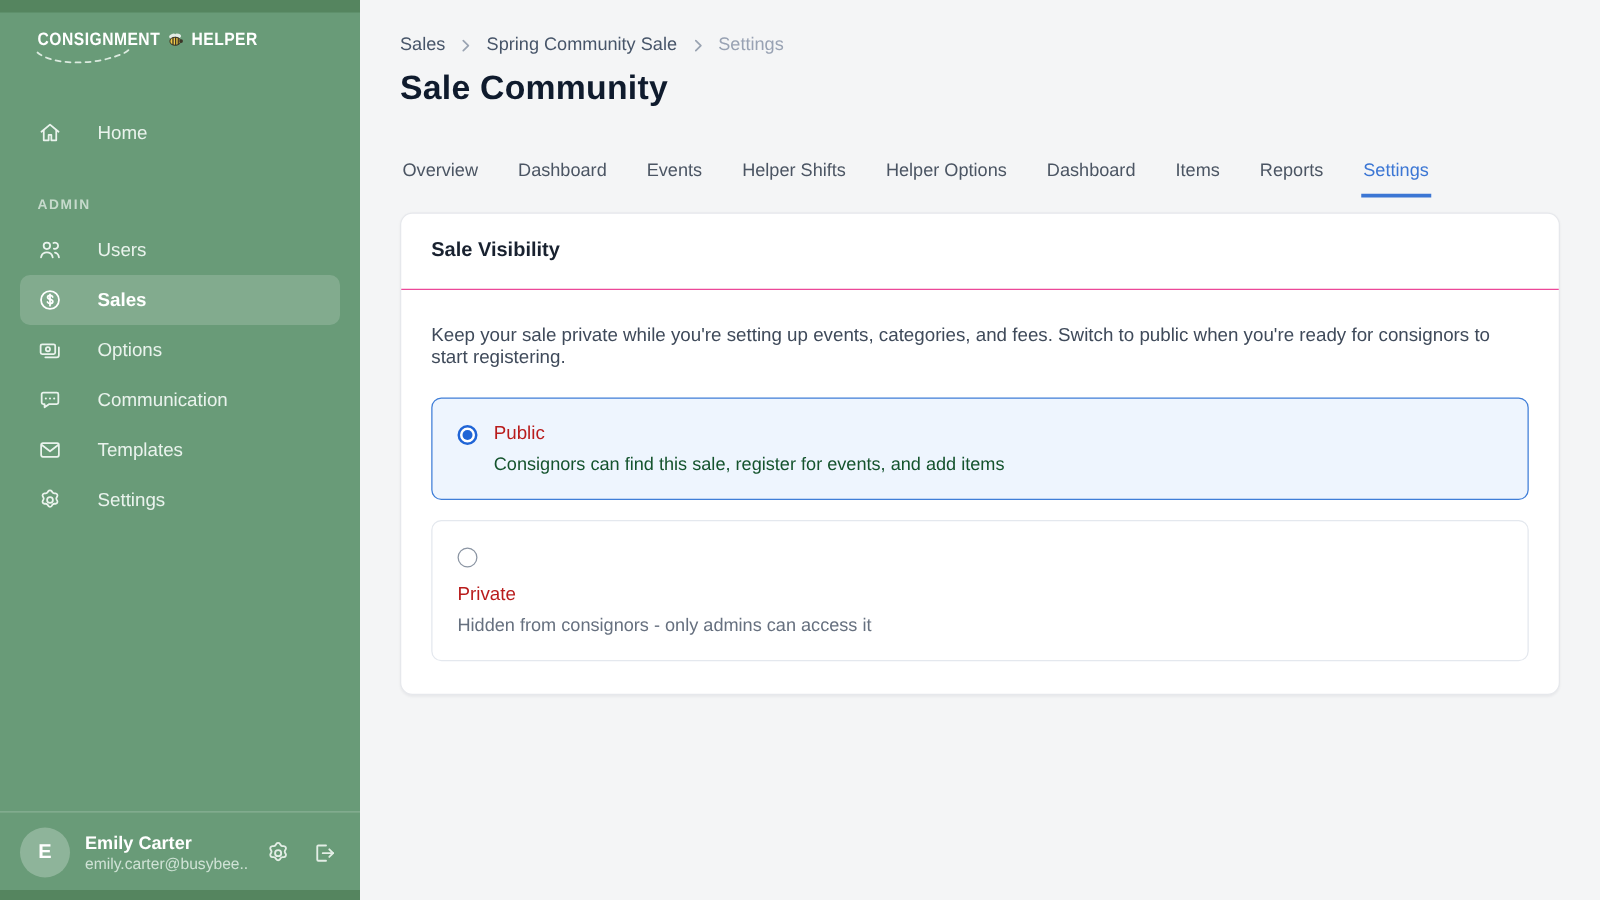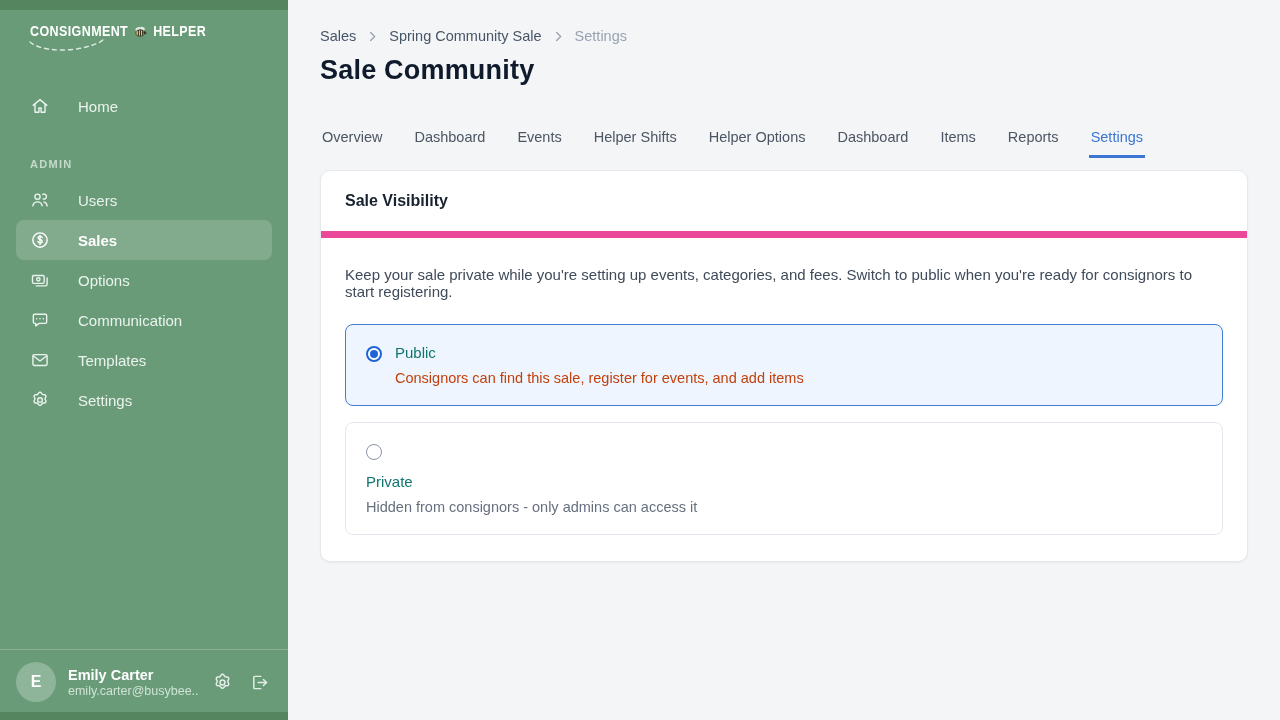--- a/index.html
+++ b/index.html
@@ -90,44 +90,44 @@
   }
   .tab.active { color: #3b76d4; border-bottom-color: #3b76d4; }
 
   .card {
     margin-top: 12px;
     background: #ffffff;
     border: 1px solid #e6e8ec;
     border-radius: 10px;
     box-shadow: 0 1px 2px rgba(16,24,40,0.05);
   }
-  .card-header { padding: 21px 24px; border-bottom: 7px solid #ec4899; }
+  .card-header { padding: 21px 24px; border-bottom: 1px solid #ec4899; }
   .card-title { font-size: 16px; font-weight: bold; color: #18212f; }
   .card-body { padding: 28px 24px 26px 24px; }
   .card-desc { font-size: 15px; color: #3f4a5a; margin-bottom: 24px; }
 
   .option {
     display: flex; align-items: flex-start; gap: 13px;
     border-radius: 8px; padding: 19px 20px; cursor: pointer;
     border: 1px solid #e4e8ee; background: #ffffff;
   }
   .option.selected { background: #eef5fe; border-color: #3f7ed8; }
   .option + .option { margin-top: 16px; flex-direction: column; }
   .radio {
     width: 16px; height: 16px; border-radius: 50%;
     border: 1.5px solid #8b95a3; background: #fff;
     margin-top: 2px; flex-shrink: 0; position: relative;
   }
   .radio.checked { border: 2px solid #1f64d6; }
   .radio.checked::after {
     content: ""; position: absolute; inset: 2px; border-radius: 50%; background: #1f64d6;
   }
-  .option-label { font-size: 15px; color: #0f766e; }
+  .option-label { font-size: 15px; color: #b91c1c; }
   .option-desc { font-size: 14.5px; margin-top: 9px; color: #66707f; }
-  .option.selected .option-desc { color: #c2410c; }
+  .option.selected .option-desc { color: #14532d; }
 </style>
 </head>
 <body>
 
 <aside class="sidebar">
   <div class="logo-wrap">
     <div class="logo-line">
       <span class="logo-text">CONSIGNMENT</span>
       <span class="bee-icon">
         <svg width="15" height="13" viewBox="0 0 20 17">

